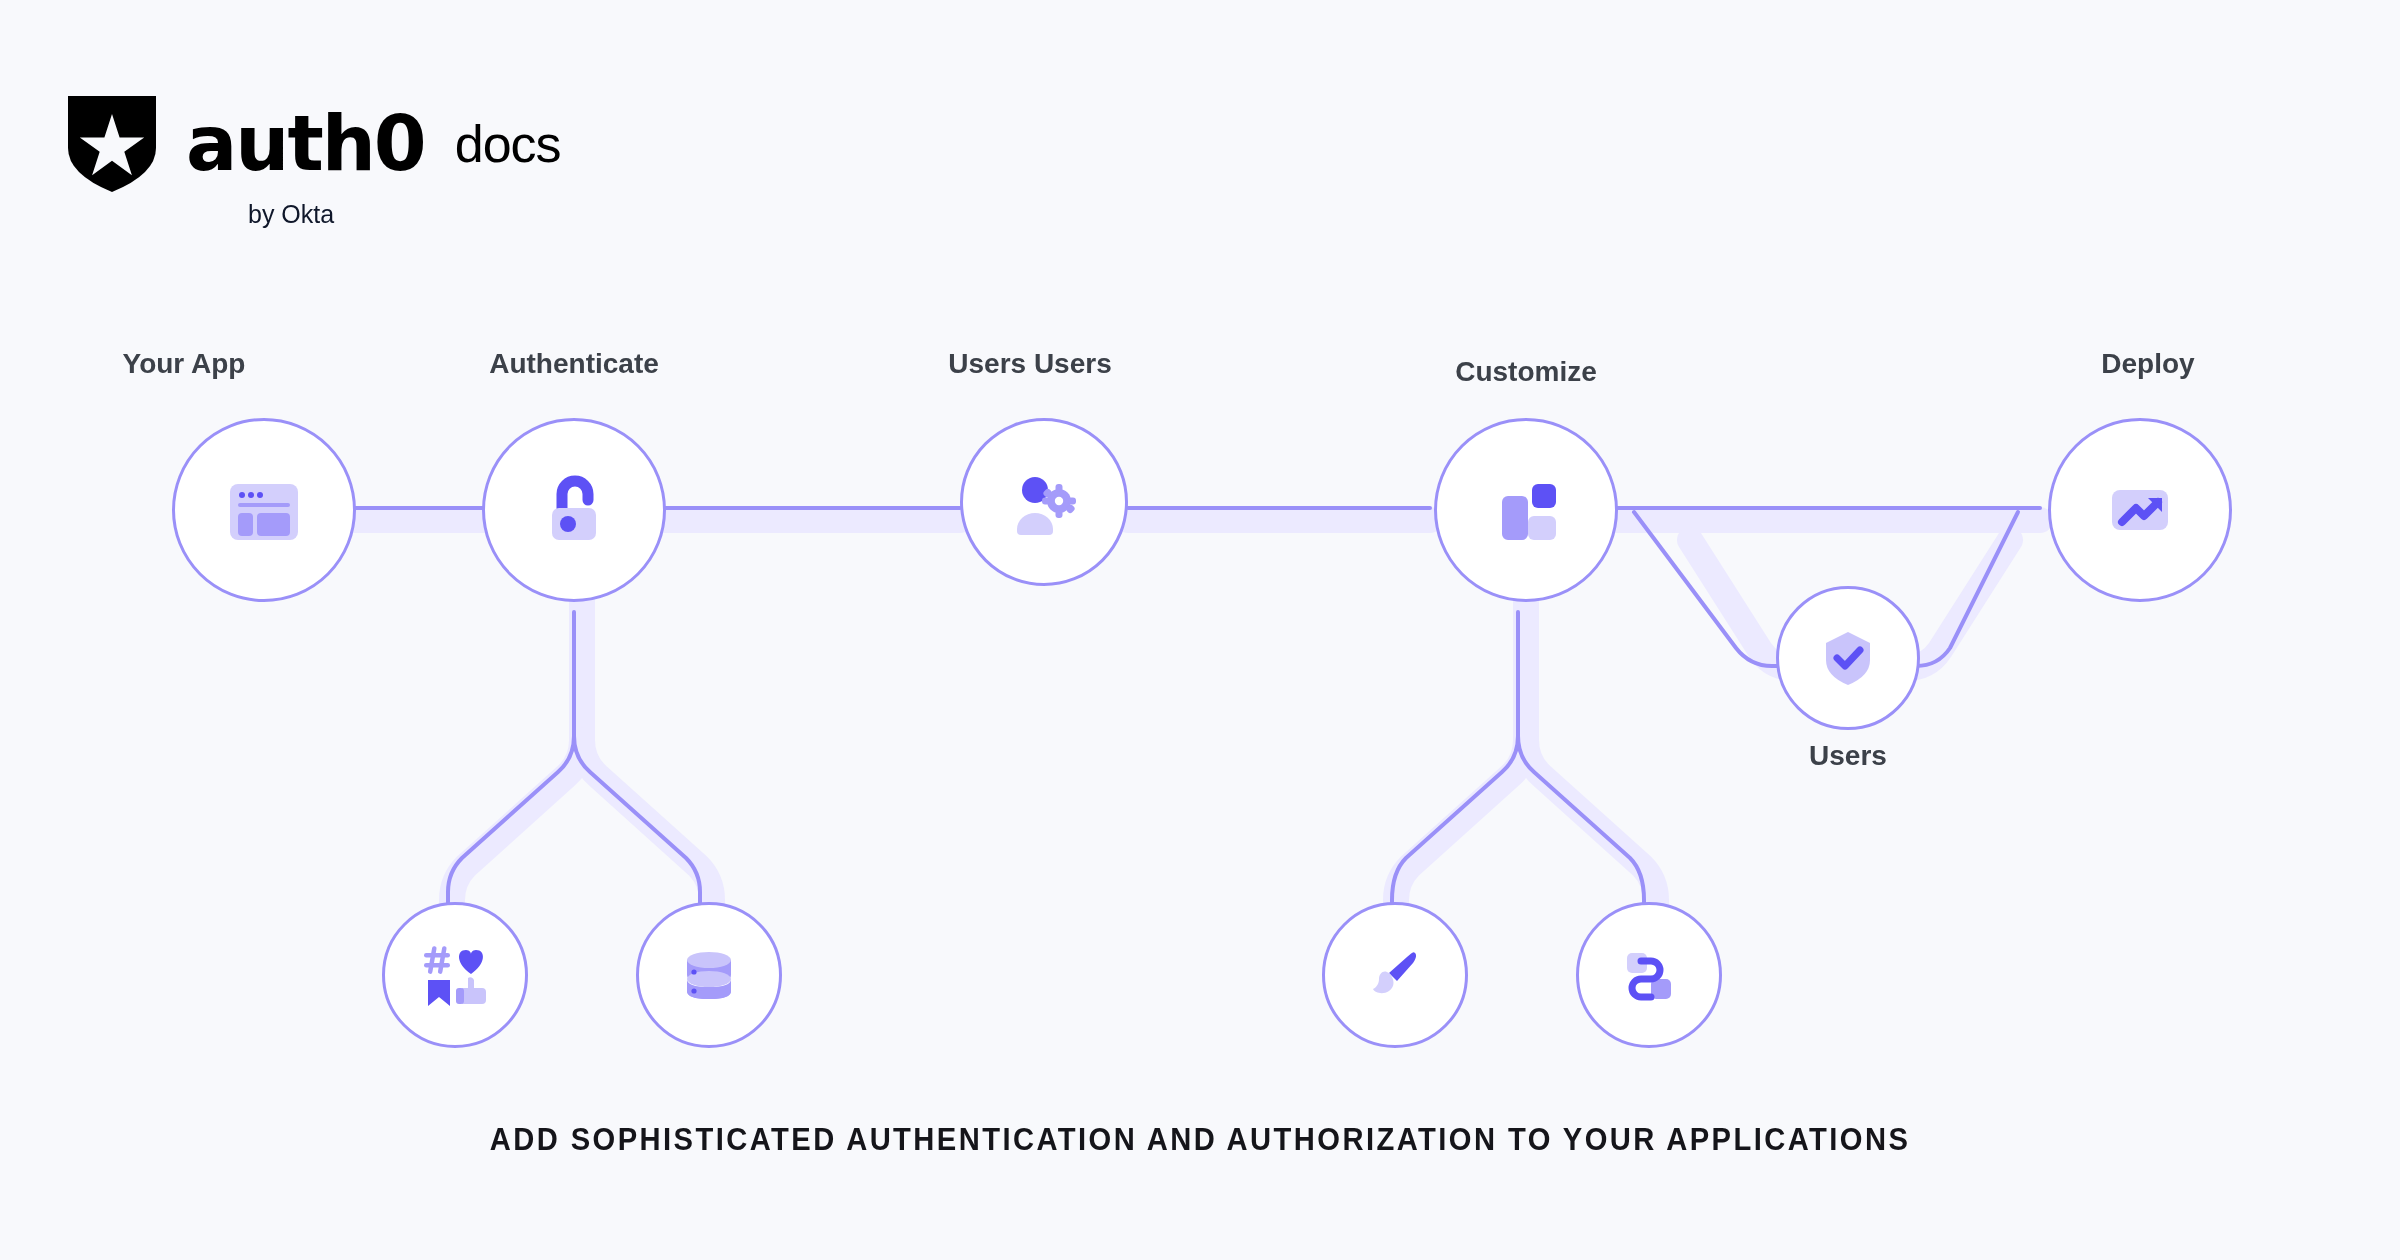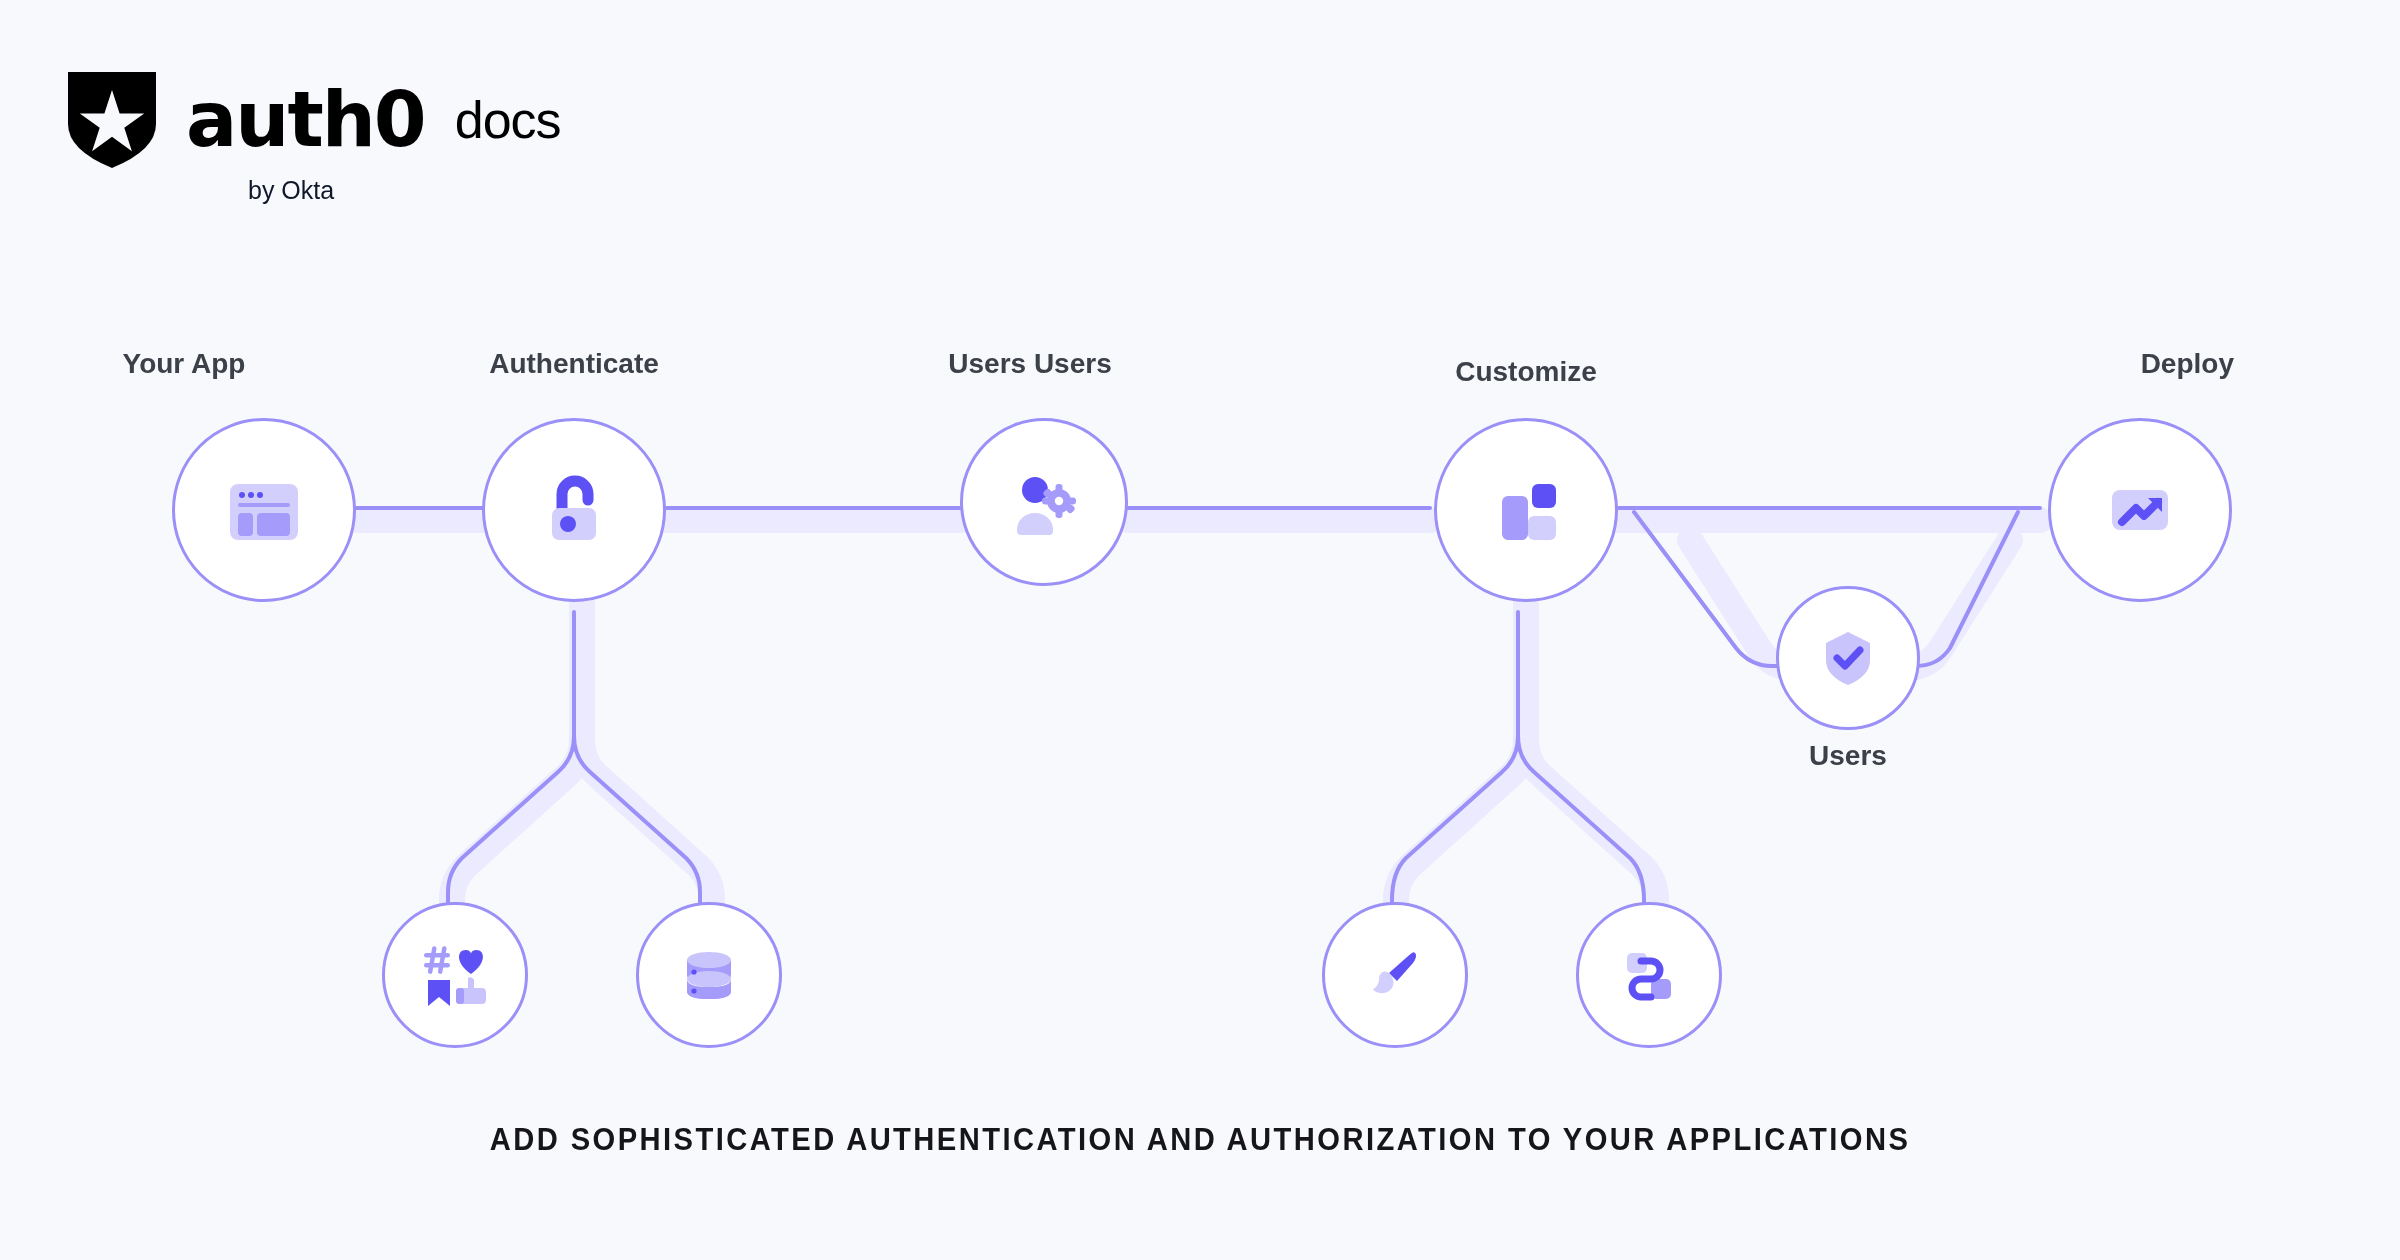--- a/index.html
+++ b/index.html
@@ -21,20 +21,21 @@
     left: 68px;
     top: 72px;
     display: flex;
     flex-direction: column;
     align-items: flex-start;
   }
   #brand-row {
     display: flex;
     align-items: center;
     gap: 30px;
+    margin-top: 24px;
   }
   #brand-mark {
     width: 88px;
     height: 96px;
     display: block;
   }
   #brand-wordmark {
     font-size: 76px;
     font-weight: 700;
     letter-spacing: -2px;
@@ -196,21 +197,21 @@
 
   <div class="node-label" style="left:1408px; top:356px; width:236px;">Customize</div>
   <div class="node" style="left:1434px; top:418px; width:184px; height:184px;">
     <svg class="icon-svg" width="92" height="92" viewBox="0 0 92 92">
       <rect x="22" y="32" width="26" height="44" rx="6" fill="#a49bfa"></rect>
       <rect x="52" y="20" width="24" height="24" rx="6" fill="#5d51f5"></rect>
       <rect x="48" y="52" width="28" height="24" rx="6" fill="#d3cffc"></rect>
     </svg>
   </div>
 
-  <div class="node-label" style="left:2062px; top:348px; width:172px;text-align:right;">Deploy</div>
+  <div class="node-label" style="left:2062px; top:348px; width:172px;">Deploy</div>
   <div class="node" style="left:2048px; top:418px; width:184px; height:184px;">
     <svg class="icon-svg" width="92" height="92" viewBox="0 0 92 92">
       <rect x="18" y="26" width="56" height="40" rx="8" fill="#d3cffc"></rect>
       <path d="M28 58 L42 44 L50 52 L64 38" fill="none" stroke="#5d51f5" stroke-width="8" stroke-linecap="round" stroke-linejoin="round"></path>
       <path d="M54 34 L68 34 L68 48 Z" fill="#5d51f5"></path>
     </svg>
   </div>
 
   <div class="node" style="left:1776px; top:586px; width:144px; height:144px;">
     <svg class="icon-svg" width="72" height="72" viewBox="0 0 72 72">

